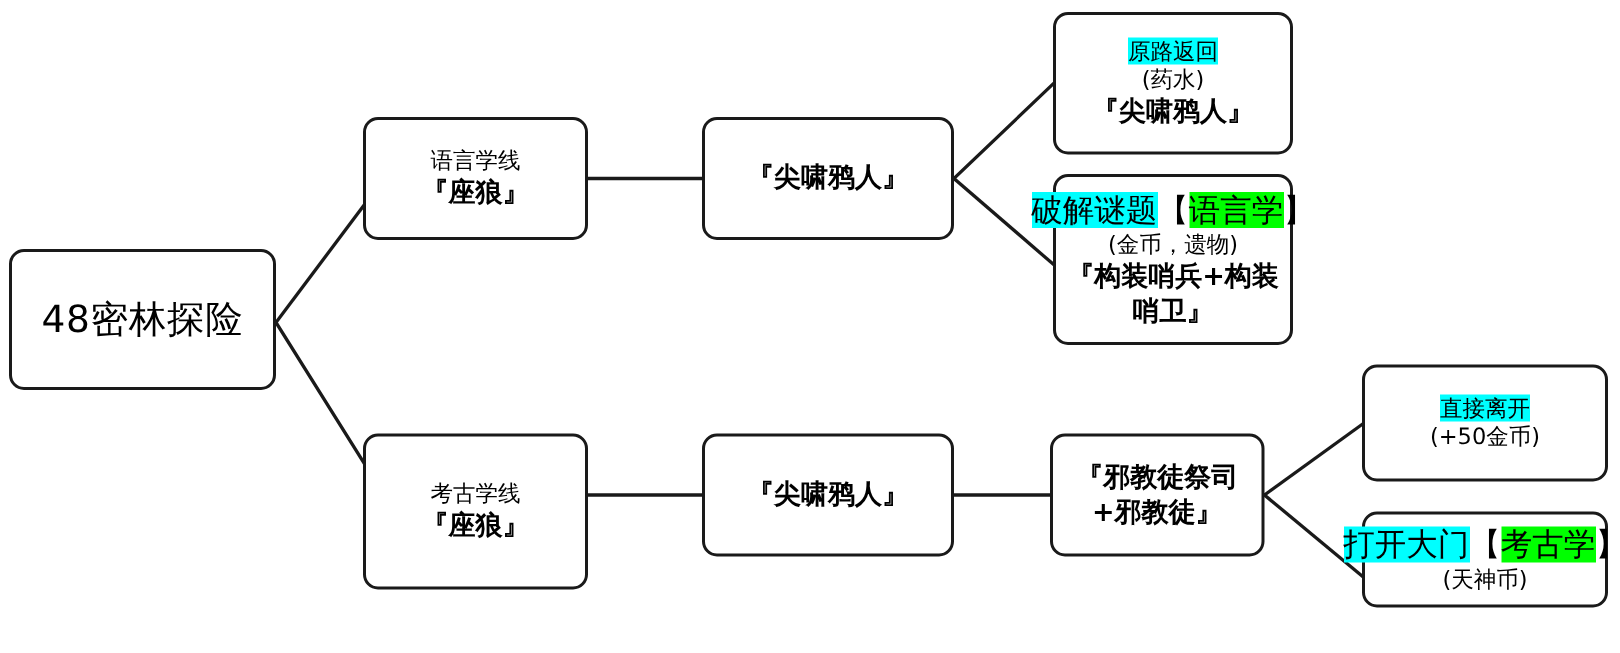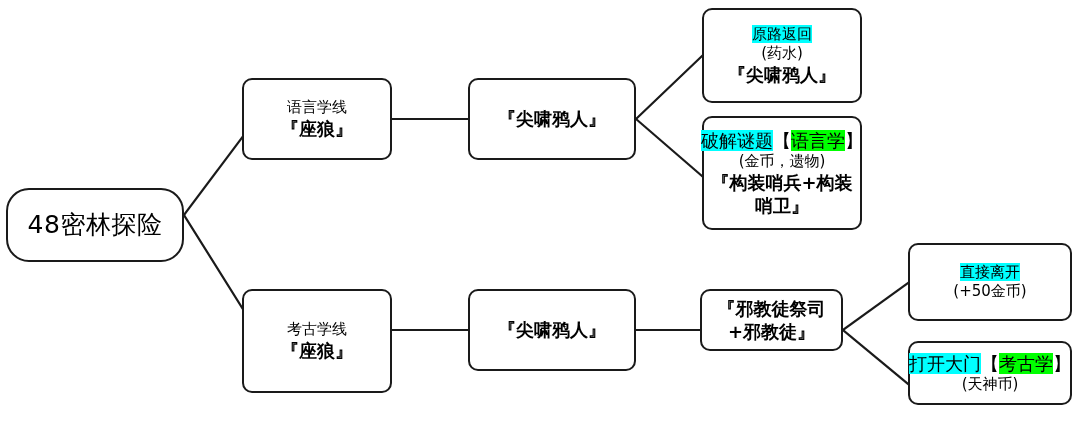--- a/index.html
+++ b/index.html
@@ -41,21 +41,21 @@
   .line { display: block; white-space: nowrap; }
   .line.wrap { white-space: normal; text-align: center; }
   .t-plain   { font-size: 15px; font-weight: normal; }
   .t-bold    { font-size: 18px; font-weight: bold; }
   .t-root    { font-size: 25px; font-weight: normal; letter-spacing: .5px; }
   .t-opt     { font-size: 15px; font-weight: normal; }
   .t-sub     { font-size: 15px; font-weight: normal; text-align: center; }
   .hl-cyan  { background: #00ffff; }
   .hl-green { background: #00ff00; }
   .brk { background: transparent; }
-  .opt-row { white-space: nowrap; font-size: 18px; }
+  .opt-row { white-space: nowrap; font-size: 21px; }
 </style>
 </head>
 <body>
 
 <div id="canvas">
 
   <svg id="edges" viewBox="0 0 1080 435" xmlns="http://www.w3.org/2000/svg">
     <g stroke="#1a1a1a" stroke-width="2.2" fill="none" stroke-linecap="square">
 
       <line x1="184" y1="215" x2="256" y2="119"></line>
@@ -71,21 +71,21 @@
       <line x1="392" y1="330" x2="468" y2="330"></line>
 
       <line x1="636" y1="330" x2="700" y2="330"></line>
 
       <line x1="843" y1="330" x2="908" y2="283"></line>
 
       <line x1="843" y1="330" x2="908" y2="384"></line>
     </g>
   </svg>
 
-  <div class="node" style="left:6px; top:188px; width:178px; height:74px;border-radius:23px;">
+  <div class="node" style="left:6px; top:166px; width:178px; height:94px;">
     <span class="line t-root">48密林探险</span>
   </div>
 
   <div class="node" style="left:242px; top:78px; width:150px; height:82px;">
     <span class="line t-plain">语言学线</span>
     <span class="line t-bold">『座狼』</span>
   </div>
 
   <div class="node" style="left:468px; top:78px; width:168px; height:82px;">
     <span class="line t-bold">『尖啸鸦人』</span>
@@ -105,21 +105,21 @@
 
   <div class="node" style="left:242px; top:289px; width:150px; height:104px;">
     <span class="line t-plain">考古学线</span>
     <span class="line t-bold">『座狼』</span>
   </div>
 
   <div class="node" style="left:468px; top:289px; width:168px; height:82px;">
     <span class="line t-bold">『尖啸鸦人』</span>
   </div>
 
-  <div class="node" style="left:700px; top:289px; width:143px; height:62px;">
+  <div class="node" style="left:700px; top:289px; width:143px; height:82px;">
     <span class="line wrap t-bold">『邪教徒祭司+邪教徒』</span>
   </div>
 
   <div class="node" style="left:908px; top:243px; width:164px; height:78px;">
     <span class="line t-opt"><span class="hl-cyan">直接离开</span></span>
     <span class="line t-sub">(+50金币)</span>
   </div>
 
   <div class="node" style="left:908px; top:341px; width:164px; height:64px;">
     <span class="opt-row"><span class="hl-cyan">打开大门</span><span class="brk">【</span><span class="hl-green">考古学</span><span class="brk">】</span></span>

